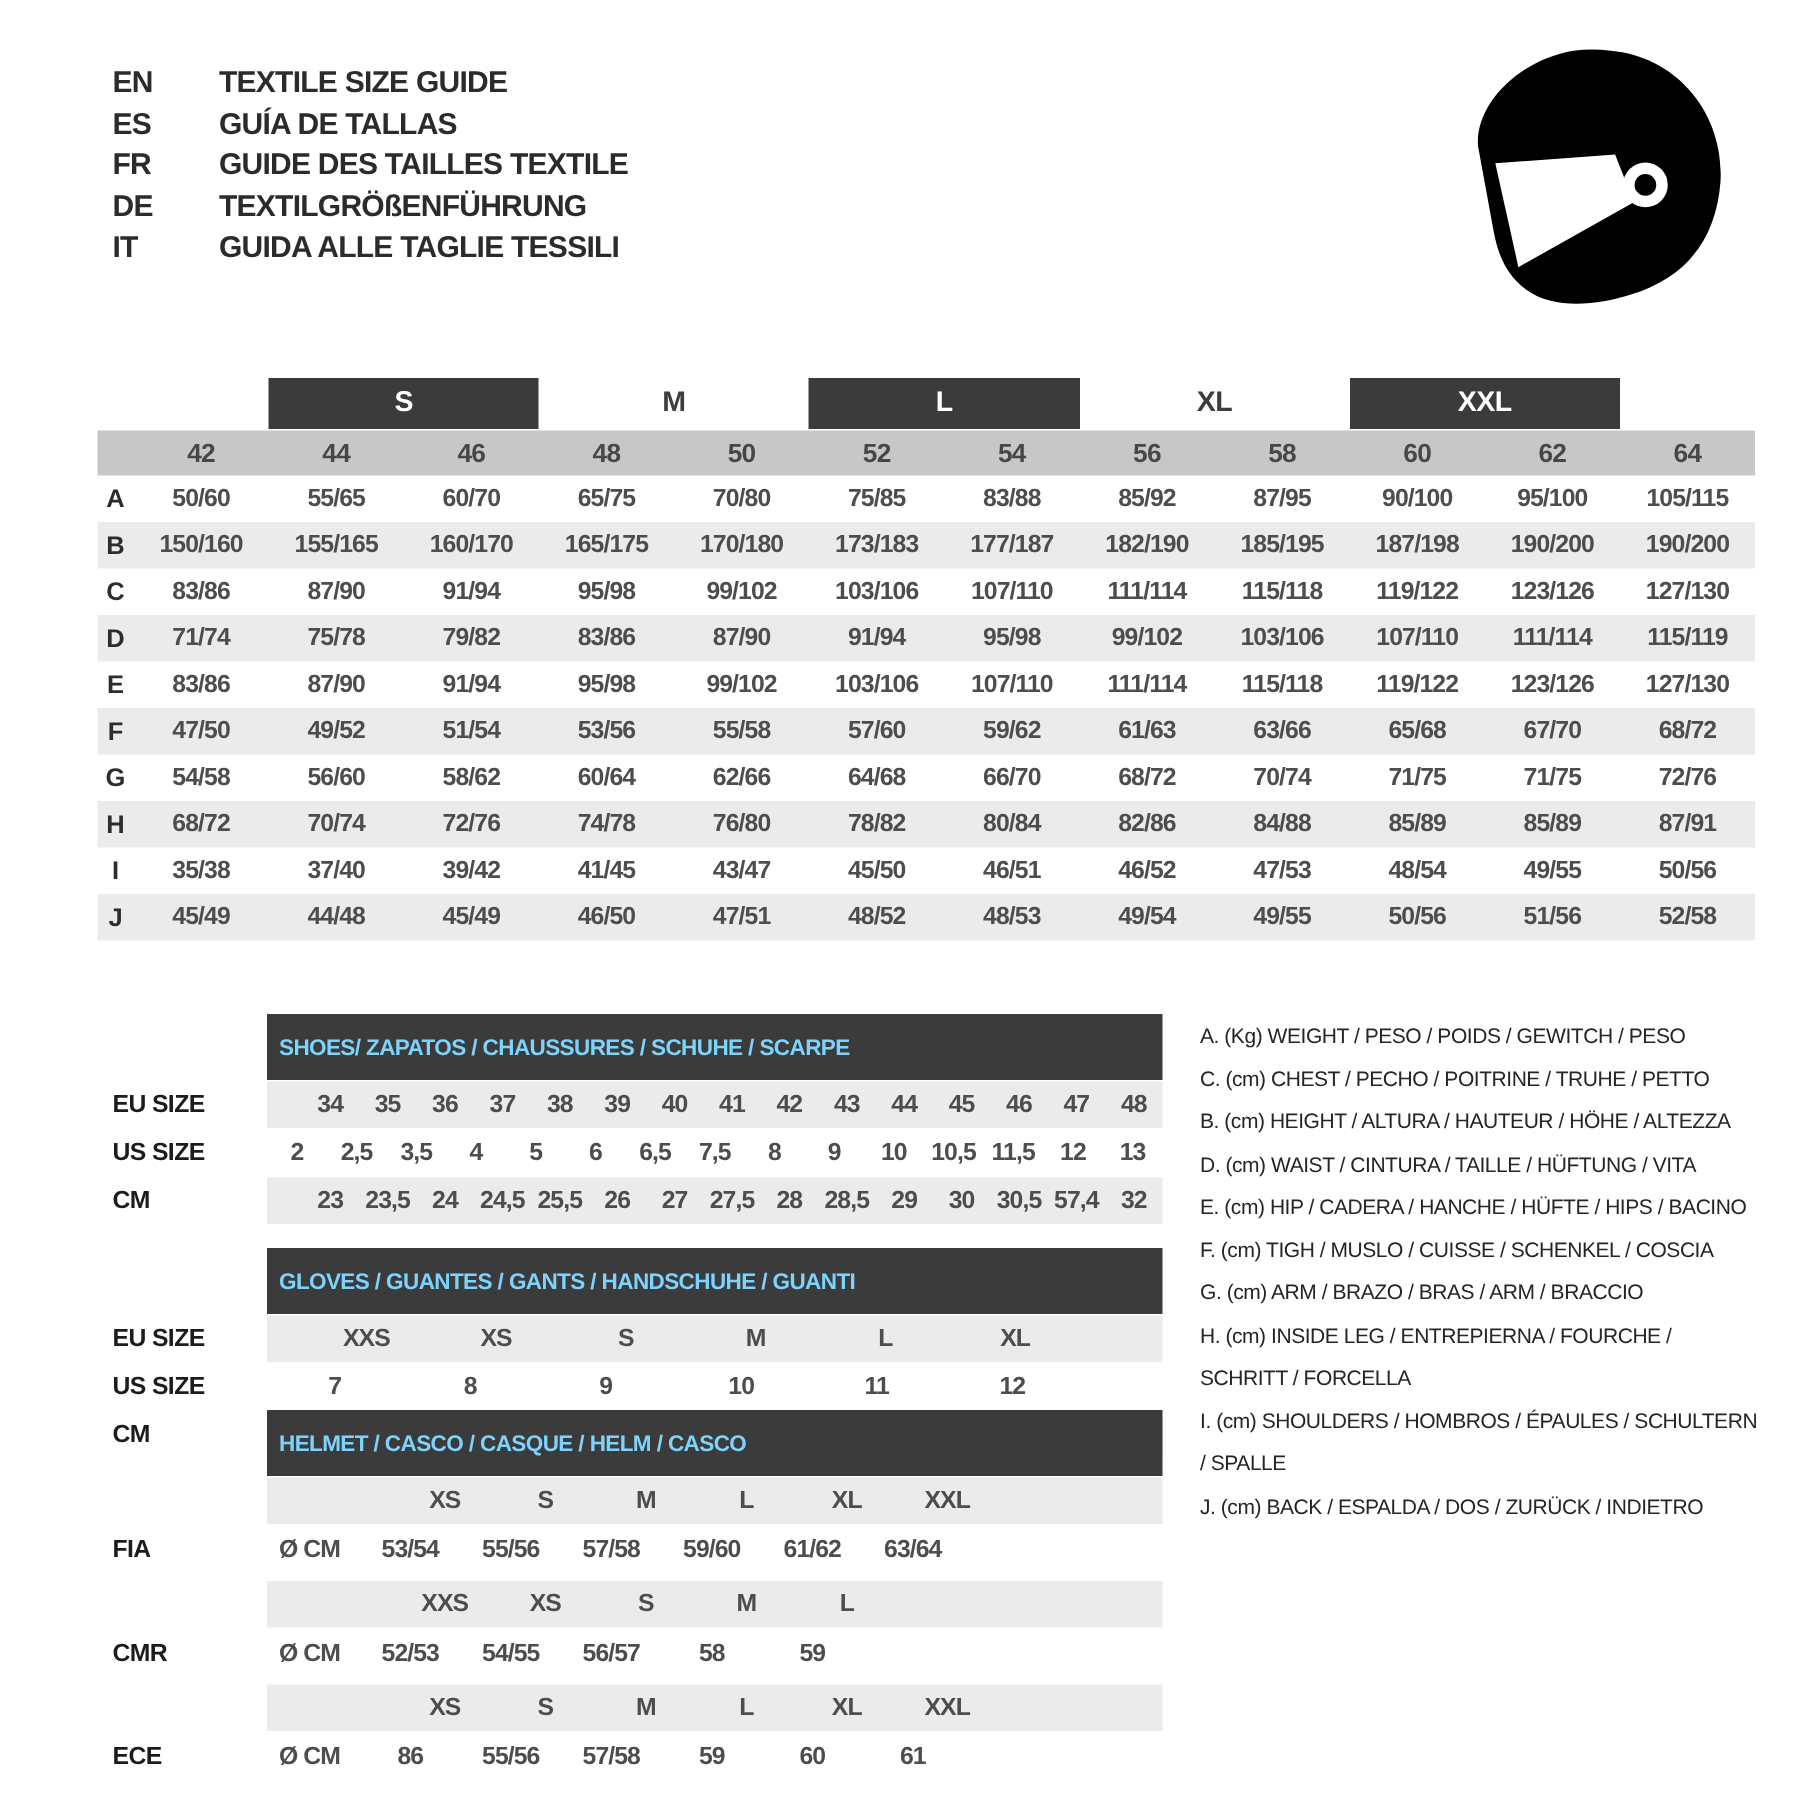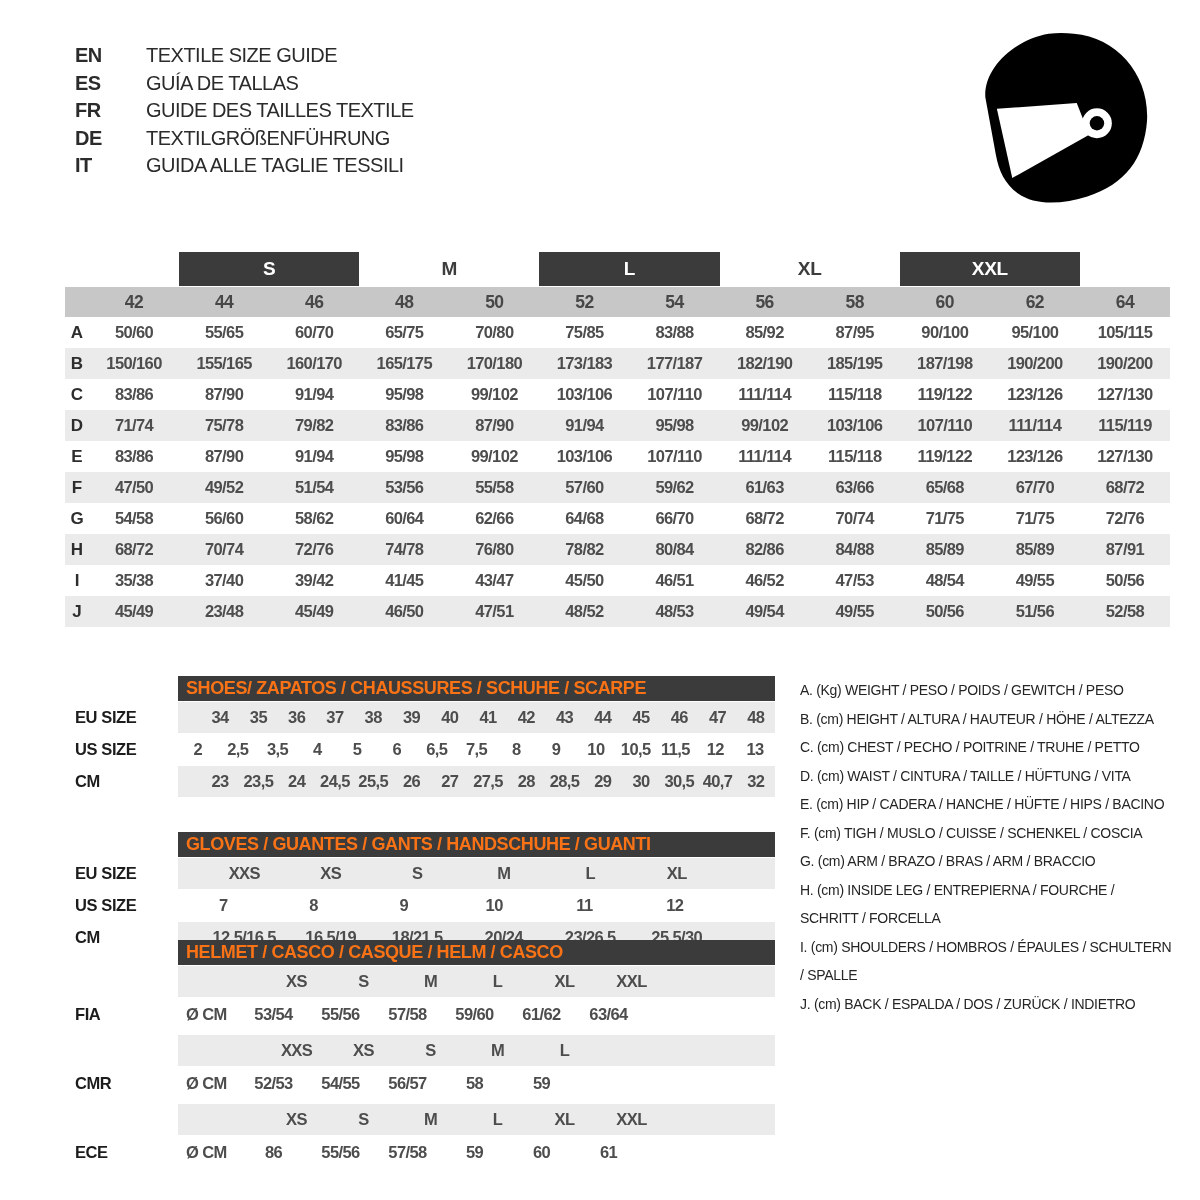--- a/index.html
+++ b/index.html
@@ -6,21 +6,21 @@
   body{
     width:1200px;height:1200px;background:#ffffff;position:relative;
     font-family:"Liberation Sans","DejaVu Sans",sans-serif;
     color:#333;overflow:hidden;
   }
 
   
   #languages{left:75px;top:42px;position:absolute;}
   .lang-row{display:flex;height:27.5px;align-items:center;gap:24px;}
   .lang-code{width:47px;font-weight:bold;font-size:20px;color:#2b2b2b;letter-spacing:-0.5px;}
-  .lang-label{font-weight:normal;font-size:20px;color:#2b2b2b;letter-spacing:-0.5px;}
+  .lang-label{font-weight:bold;font-size:20px;color:#2b2b2b;letter-spacing:-0.5px;}
 
   
   #helmet-logo{left:972px;top:28px;width:196px;height:178px;position:absolute;}
 
   
   #main-table{left:65px;top:252px;width:1105px;position:absolute;}
   .trow{display:grid;grid-template-columns:24px repeat(12,1fr);}
   .group-row{height:34px;}
   .gcell{display:flex;align-items:center;justify-content:center;
          font-weight:bold;font-size:19px;letter-spacing:-0.3px;}
@@ -34,22 +34,22 @@
   .letter-cell{display:flex;align-items:center;justify-content:center;
                font-weight:bold;font-size:17px;color:#2d2d2d;}
   .val-cell{display:flex;align-items:center;justify-content:center;
             font-weight:bold;font-size:16.5px;color:#4d4d4d;letter-spacing:-0.6px;white-space:nowrap;}
 
   
   .subtable{position:absolute;left:65px;width:715px;}
   #shoes-table{top:676px;}
   #gloves-table{top:832px;}
   #helmet-table{top:940px;}
-  .sub-band{margin-left:113px;width:597px;height:25px;background:#3b3b3b;color:#f97316;
-            font-weight:bold;font-size:18px;letter-spacing:-0.4px;
+  .sub-band{margin-left:113px;width:597px;height:44px;background:#3b3b3b;color:#7dd3fc;
+            font-weight:bold;font-size:15px;letter-spacing:-0.4px;
             display:flex;align-items:center;padding-left:8px;box-sizing:border-box;white-space:nowrap;}
   .sub-row{position:relative;height:31px;margin-top:1px;}
   .sub-label{position:absolute;left:10px;top:0;height:100%;display:flex;align-items:center;
              font-weight:bold;font-size:16.5px;color:#1c1c1c;letter-spacing:-0.4px;white-space:nowrap;}
   .sub-stripe{position:absolute;left:113px;top:0;width:597px;height:100%;
               display:grid;box-sizing:border-box;}
   .sub-stripe.gray{background:#ebebeb;padding-left:23px;}
   .cols15{grid-template-columns:repeat(15,1fr);}
   .cols6{grid-template-columns:repeat(6,1fr);padding-right:55px;}
   .colshelmet{grid-template-columns:62px repeat(6,67px);}
@@ -256,21 +256,21 @@
       <div class="val-cell">46/51</div>
       <div class="val-cell">46/52</div>
       <div class="val-cell">47/53</div>
       <div class="val-cell">48/54</div>
       <div class="val-cell">49/55</div>
       <div class="val-cell">50/56</div>
     </div>
     <div class="trow data-row alt">
       <div class="letter-cell">J</div>
       <div class="val-cell">45/49</div>
-      <div class="val-cell">23/48</div>
+      <div class="val-cell">44/48</div>
       <div class="val-cell">45/49</div>
       <div class="val-cell">46/50</div>
       <div class="val-cell">47/51</div>
       <div class="val-cell">48/52</div>
       <div class="val-cell">48/53</div>
       <div class="val-cell">49/54</div>
       <div class="val-cell">49/55</div>
       <div class="val-cell">50/56</div>
       <div class="val-cell">51/56</div>
       <div class="val-cell">52/58</div>
@@ -329,21 +329,21 @@
           <div class="sub-cell">24,5</div>
           <div class="sub-cell">25,5</div>
           <div class="sub-cell">26</div>
           <div class="sub-cell">27</div>
           <div class="sub-cell">27,5</div>
           <div class="sub-cell">28</div>
           <div class="sub-cell">28,5</div>
           <div class="sub-cell">29</div>
           <div class="sub-cell">30</div>
           <div class="sub-cell">30,5</div>
-          <div class="sub-cell">40,7</div>
+          <div class="sub-cell">57,4</div>
           <div class="sub-cell">32</div>
         </div>
       </div>
     </div>
 </div>
 
 <div id="gloves-table" class="subtable">
   <div class="sub-band">GLOVES / GUANTES / GANTS / HANDSCHUHE / GUANTI</div>
   <div id="gloves-rows">
       <div class="sub-row">
@@ -450,22 +450,22 @@
           <div class="sub-cell">59</div>
           <div class="sub-cell">60</div>
           <div class="sub-cell">61</div>
         </div>
       </div>
     </div>
 </div>
 
 <div id="legend">
     <div class="legend-item">A. (Kg) WEIGHT / PESO / POIDS / GEWITCH / PESO</div>
+    <div class="legend-item">C. (cm) CHEST / PECHO / POITRINE / TRUHE / PETTO</div>
     <div class="legend-item">B. (cm) HEIGHT / ALTURA / HAUTEUR / HÖHE / ALTEZZA</div>
-    <div class="legend-item">C. (cm) CHEST / PECHO / POITRINE / TRUHE / PETTO</div>
     <div class="legend-item">D. (cm) WAIST / CINTURA / TAILLE / HÜFTUNG / VITA</div>
     <div class="legend-item">E. (cm) HIP / CADERA / HANCHE / HÜFTE / HIPS / BACINO</div>
     <div class="legend-item">F. (cm) TIGH / MUSLO / CUISSE / SCHENKEL / COSCIA</div>
     <div class="legend-item">G. (cm) ARM / BRAZO / BRAS / ARM / BRACCIO</div>
     <div class="legend-item">H. (cm) INSIDE LEG / ENTREPIERNA / FOURCHE / SCHRITT / FORCELLA</div>
     <div class="legend-item">I. (cm) SHOULDERS / HOMBROS / ÉPAULES / SCHULTERN / SPALLE</div>
     <div class="legend-item">J. (cm) BACK / ESPALDA / DOS / ZURÜCK / INDIETRO</div>
   </div>
 
 </body></html>

